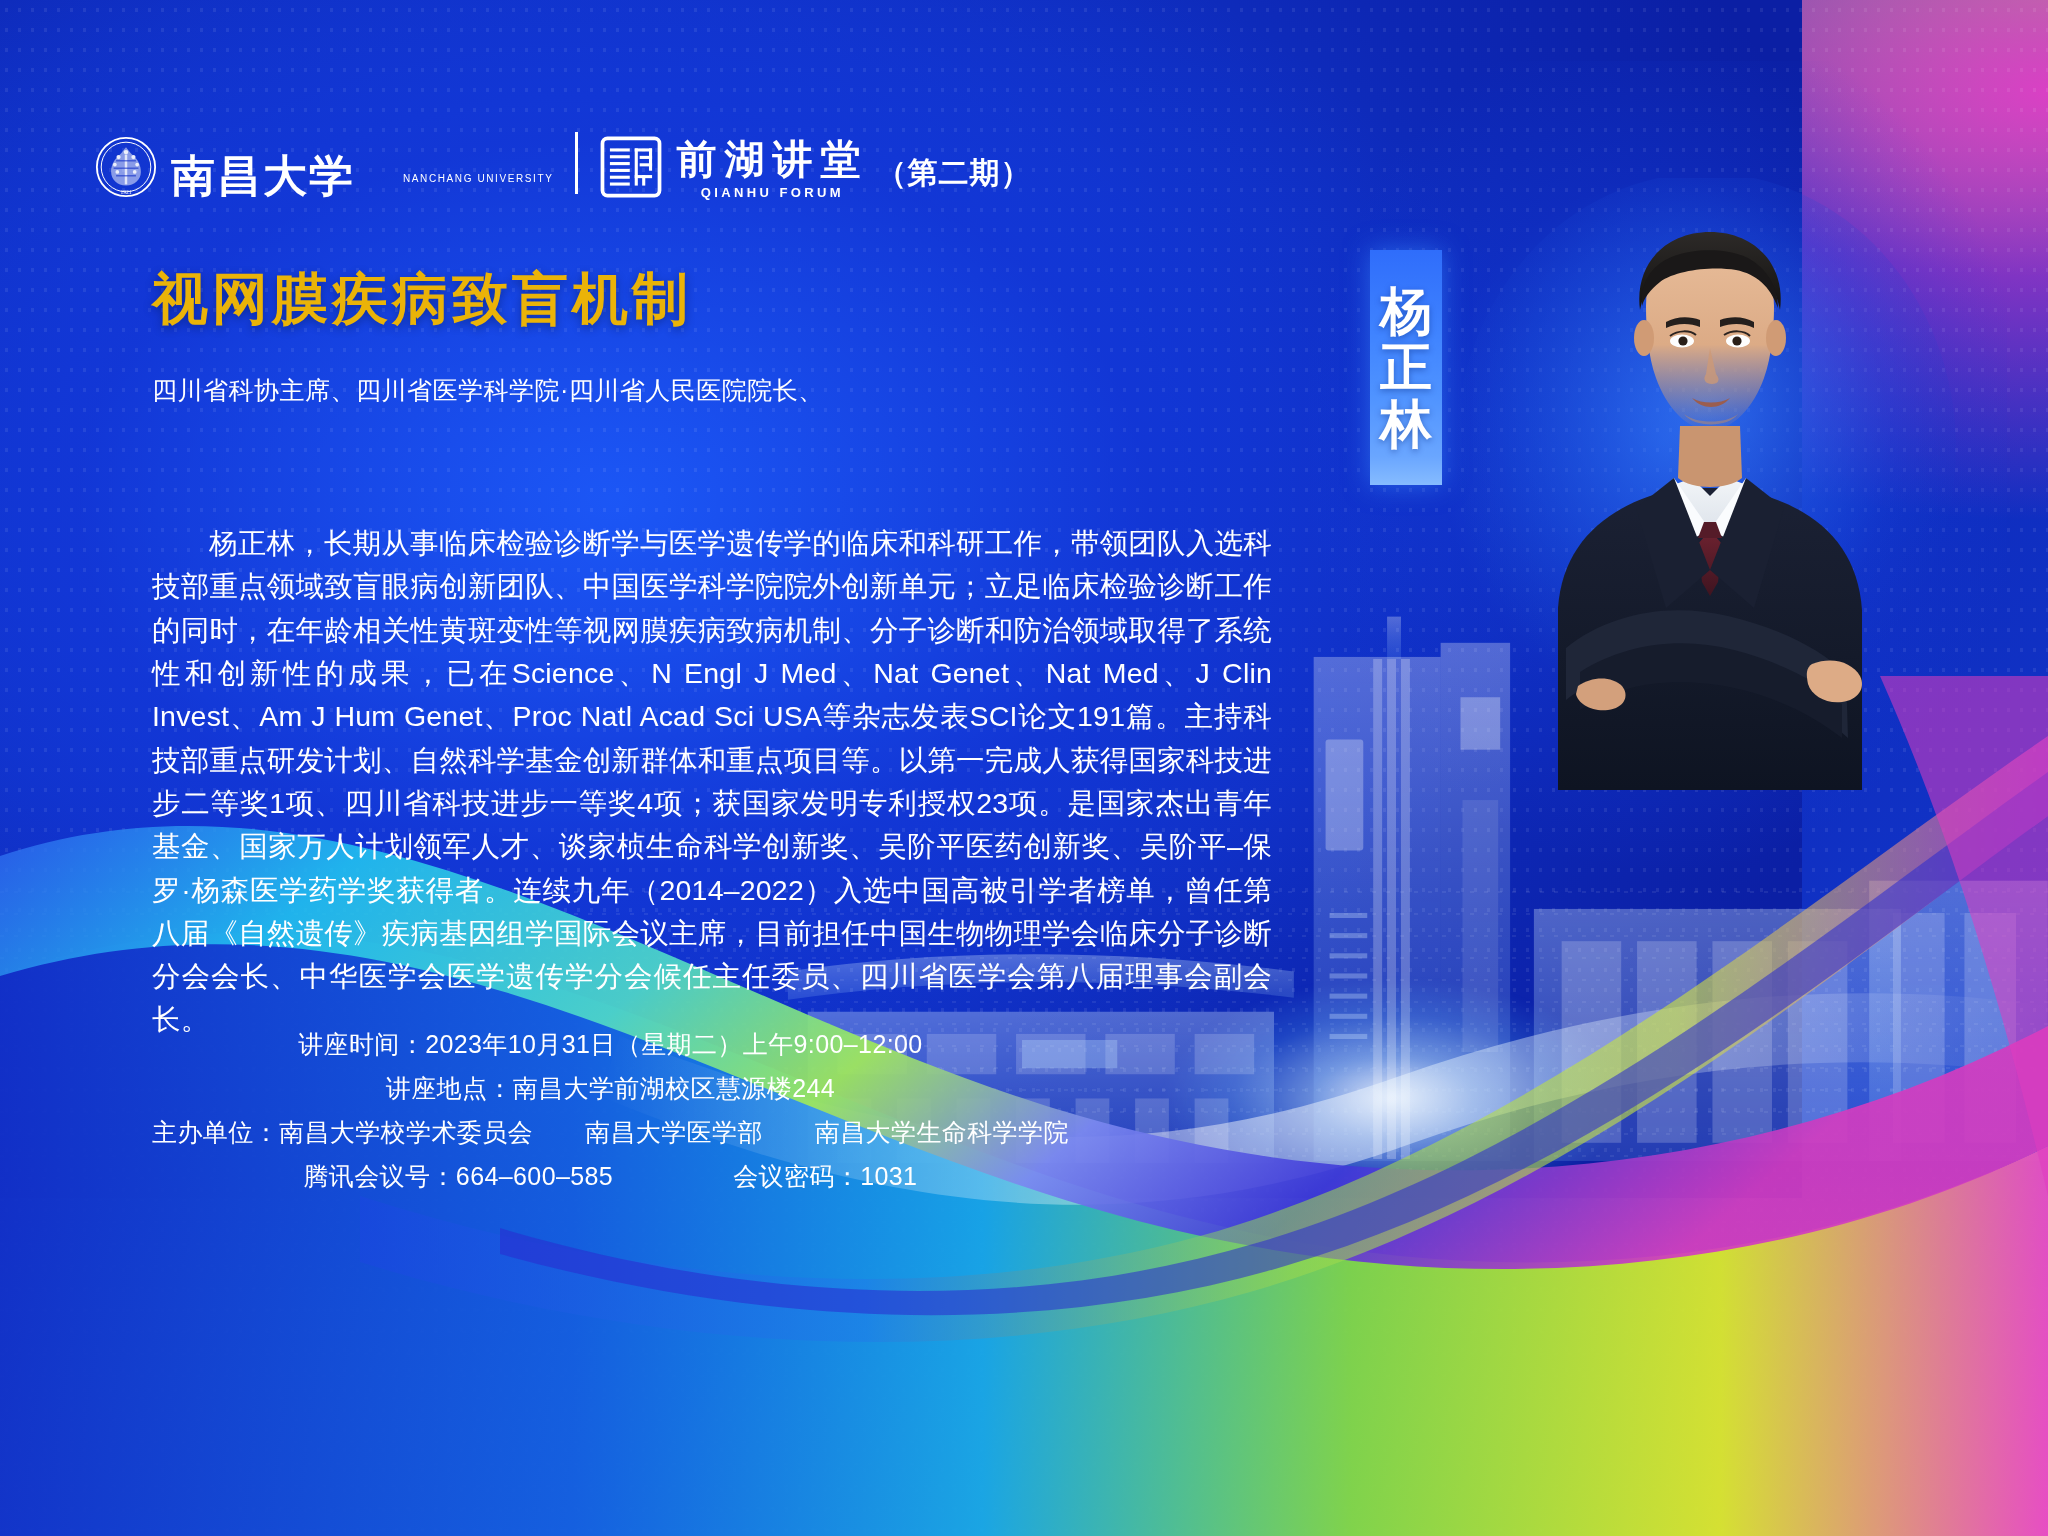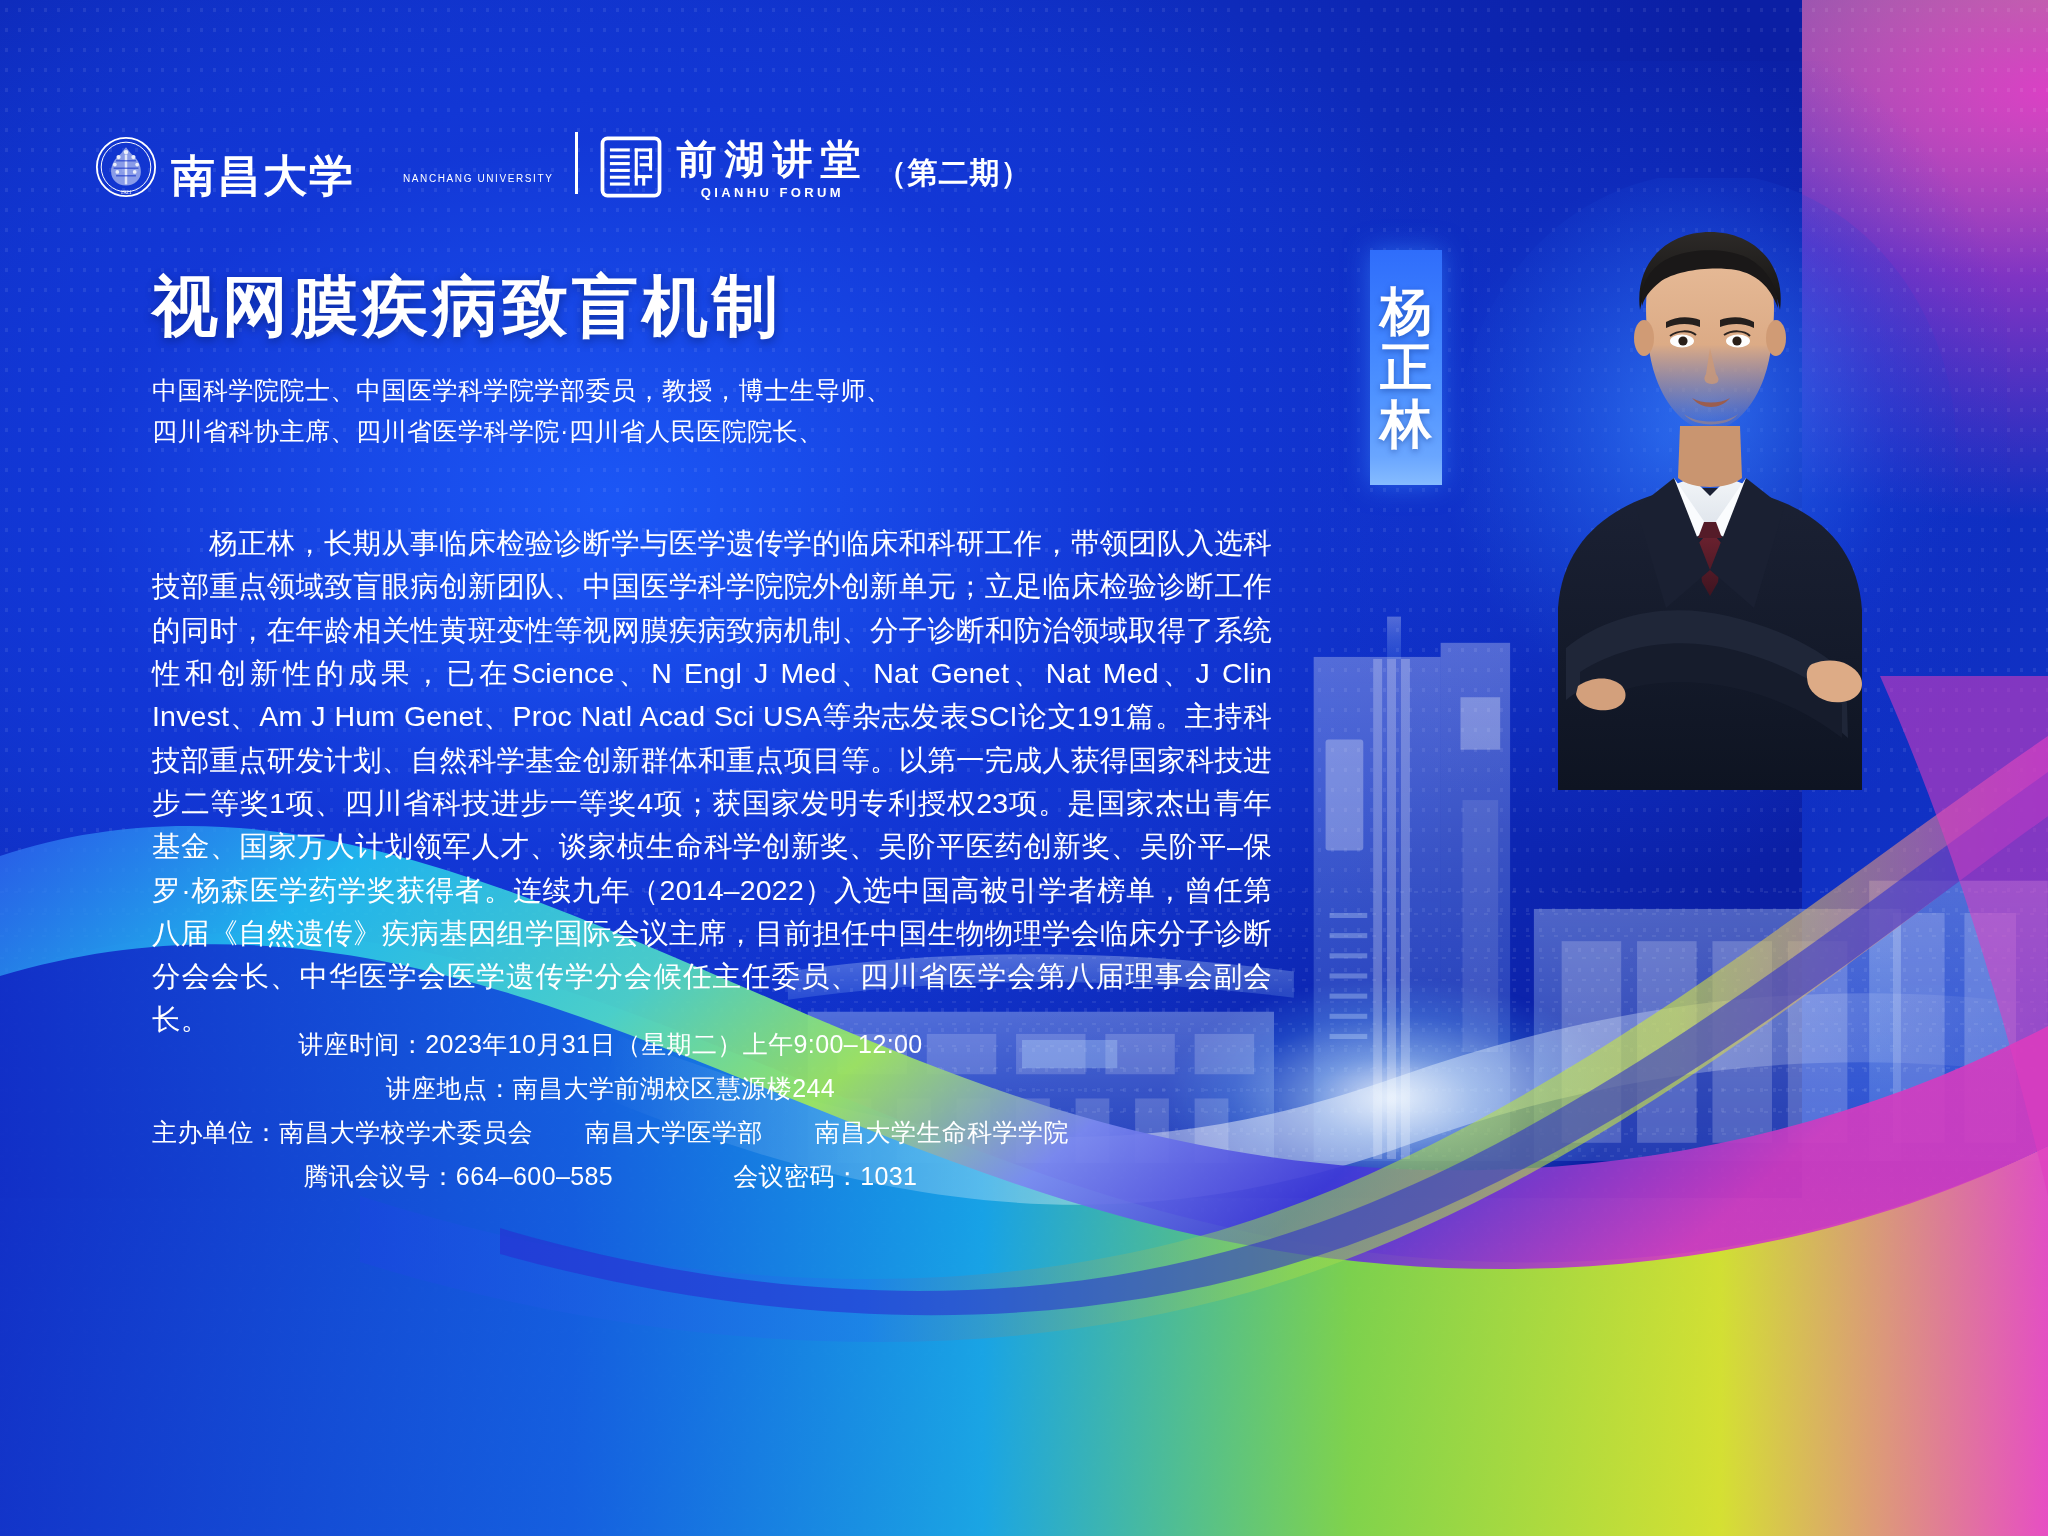--- a/index.html
+++ b/index.html
@@ -93,21 +93,21 @@
            white-space:nowrap; }
   .qh-en { font-size:13px; color:#fff; letter-spacing:3.4px; margin-top:4px; font-weight:bold;
            white-space:nowrap; }
   .episode { font-size:30px; color:#fff; font-weight:bold; white-space:nowrap;
              font-family:"Liberation Serif","DejaVu Serif",serif;
              margin:0 0 6px 8px; letter-spacing:1px; }
 
   
   .title {
     position:absolute; left:152px; top:262px;
-    font-size:66px; font-weight:bold; color:#ffffff;
+    font-size:56px; font-weight:bold; color:#eab308;
     letter-spacing:4px; white-space:nowrap;
     text-shadow:0 3px 10px rgba(0,20,80,.45);
     text-align:right;
   }
 
   
   .creds {
     position:absolute; left:152px; top:370px;
     font-size:25px; line-height:1.62; color:#fff; letter-spacing:.5px;
   }
@@ -341,21 +341,20 @@
     <div class="qh-words">
       <div class="qh-cn">前湖讲堂</div>
       <div class="qh-en">QIANHU FORUM</div>
     </div>
     <div class="episode">（第二期）</div>
   </div>
 
   <div class="title">视网膜疾病致盲机制</div>
 
   <div class="creds">
-    <div>中国科学院院士、中国医学科学院学部委员，教授，博士生导师、</div>
     <div>四川省科协主席、四川省医学科学院·四川省人民医院院长、</div>
   </div>
 
   <div class="bio">杨正林，长期从事临床检验诊断学与医学遗传学的临床和科研工作，带领团队入选科技部重点领域致盲眼病创新团队、中国医学科学院院外创新单元；立足临床检验诊断工作的同时，在年龄相关性黄斑变性等视网膜疾病致病机制、分子诊断和防治领域取得了系统性和创新性的成果，已在Science、N Engl J Med、Nat Genet、Nat Med、J Clin Invest、Am J Hum Genet、Proc Natl Acad Sci USA等杂志发表SCI论文191篇。主持科技部重点研发计划、自然科学基金创新群体和重点项目等。以第一完成人获得国家科技进步二等奖1项、四川省科技进步一等奖4项；获国家发明专利授权23项。是国家杰出青年基金、国家万人计划领军人才、谈家桢生命科学创新奖、吴阶平医药创新奖、吴阶平–保罗·杨森医学药学奖获得者。连续九年（2014–2022）入选中国高被引学者榜单，曾任第八届《自然遗传》疾病基因组学国际会议主席，目前担任中国生物物理学会临床分子诊断分会会长、中华医学会医学遗传学分会候任主任委员、四川省医学会第八届理事会副会长。</div>
 
   <div class="info">
     <div class="row">
       <span>讲座时间：</span><span>2023年10月31日（星期二）上午9:00–12:00</span>
     </div>
     <div class="row">

